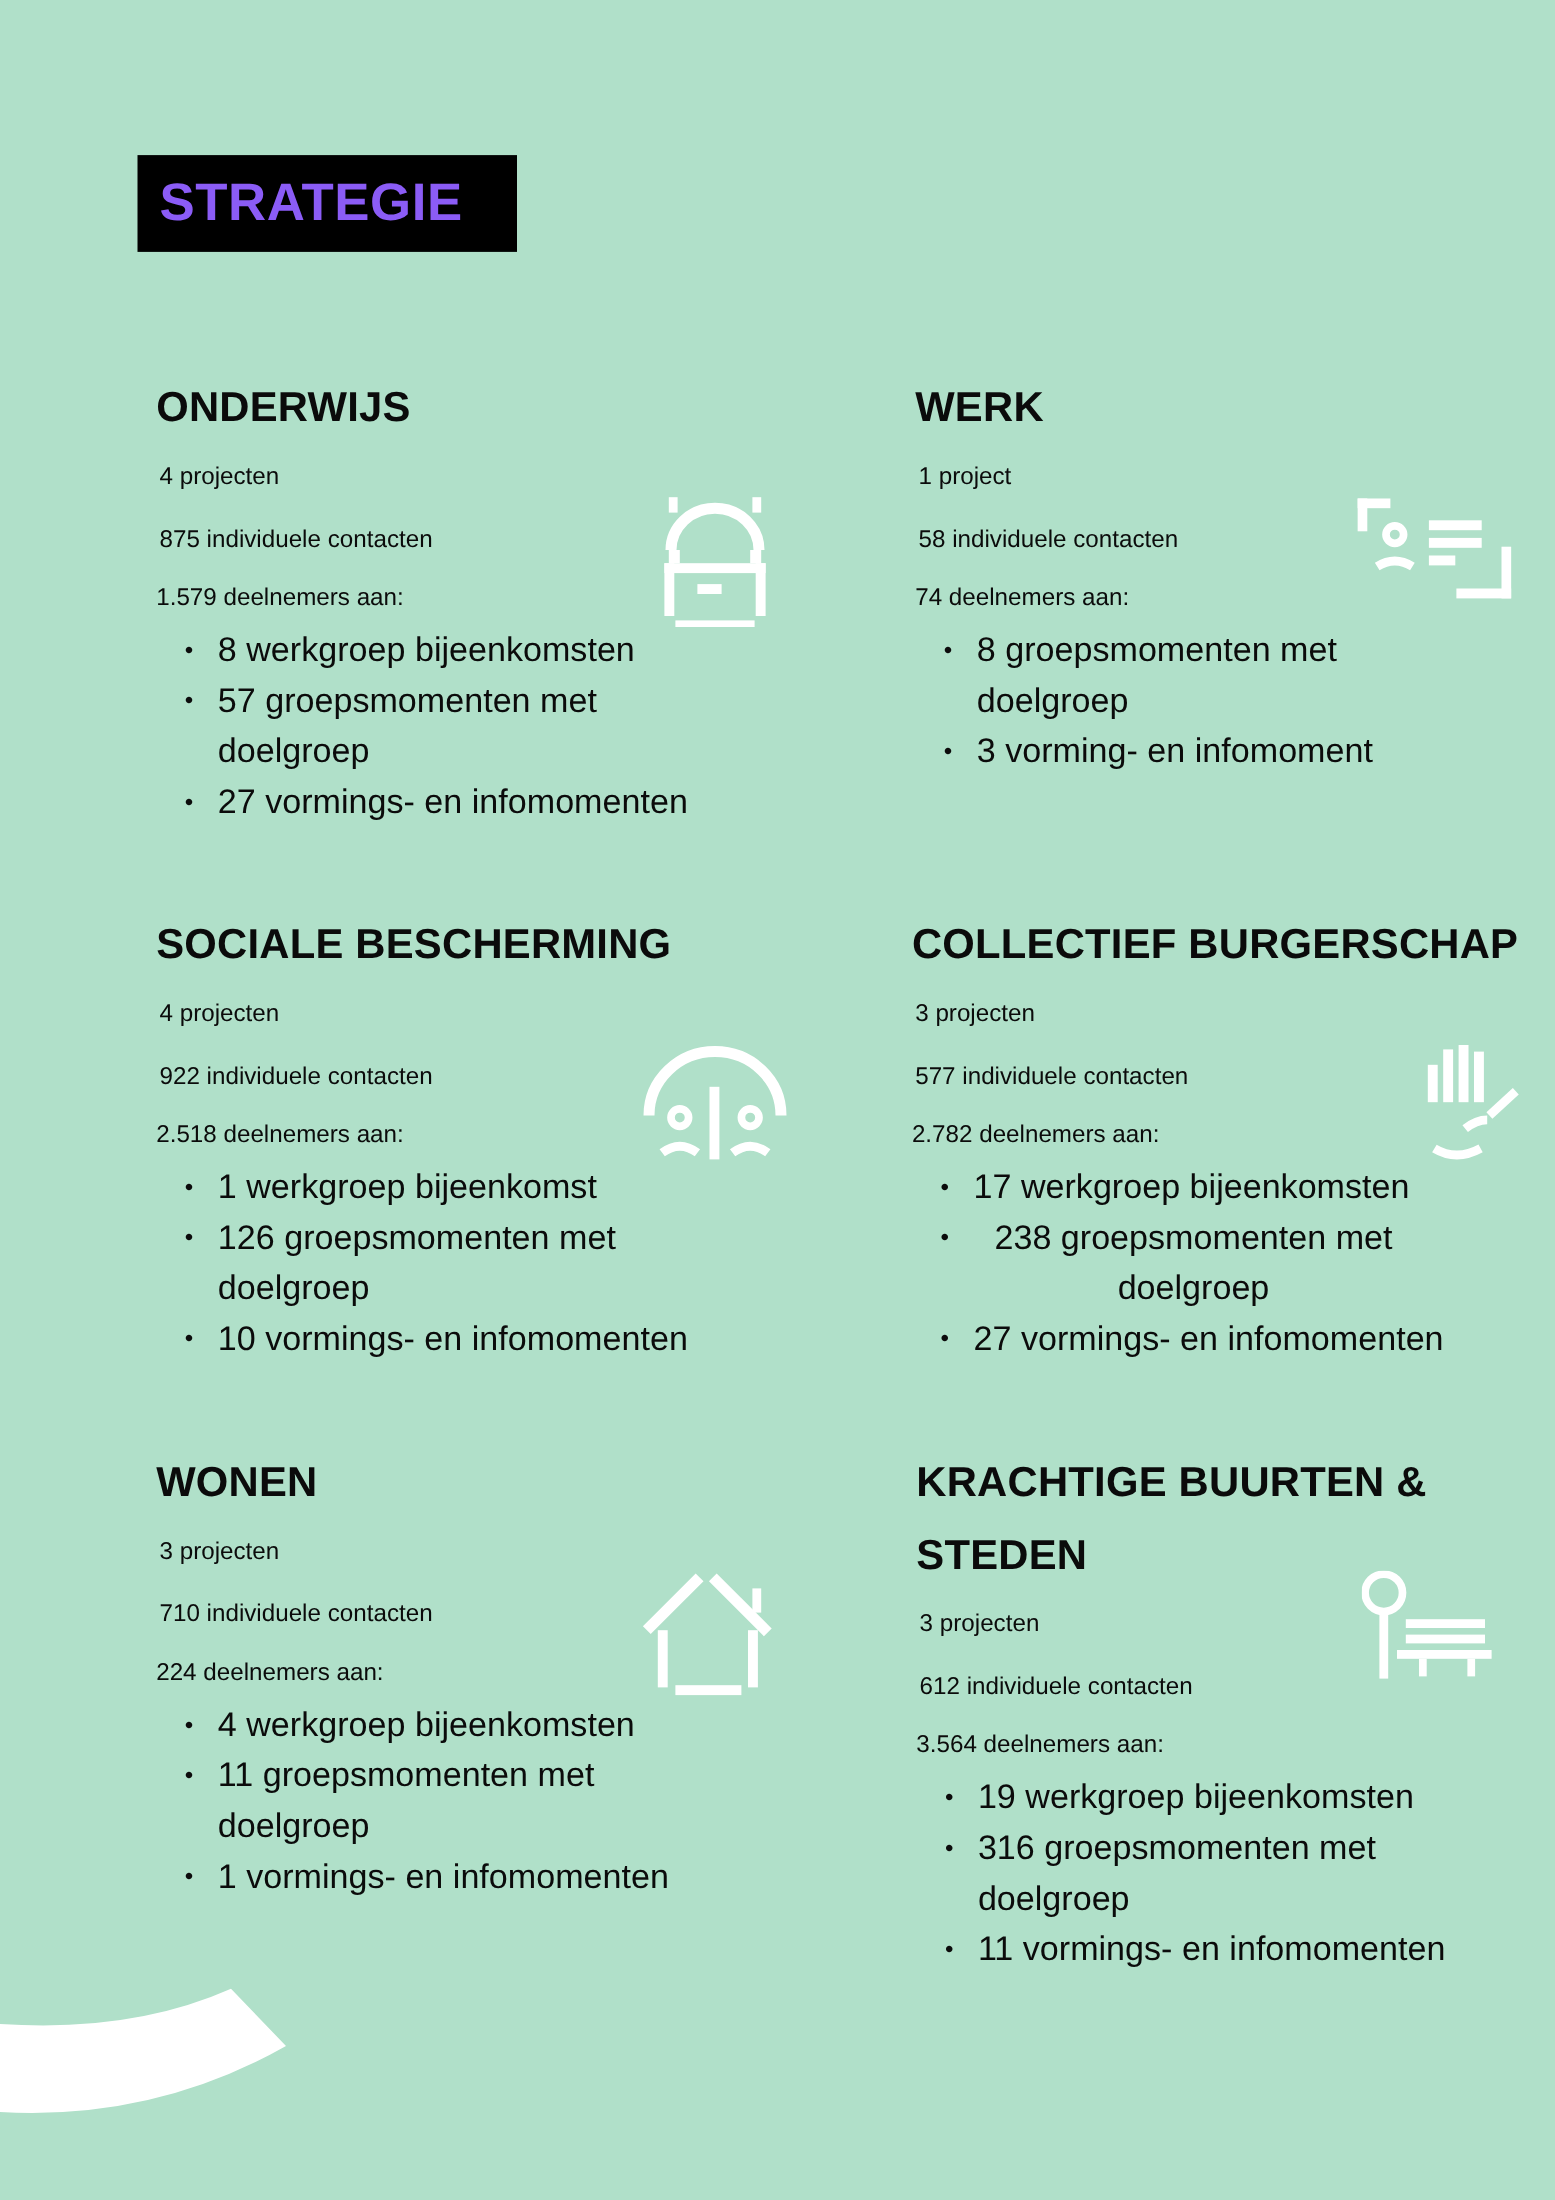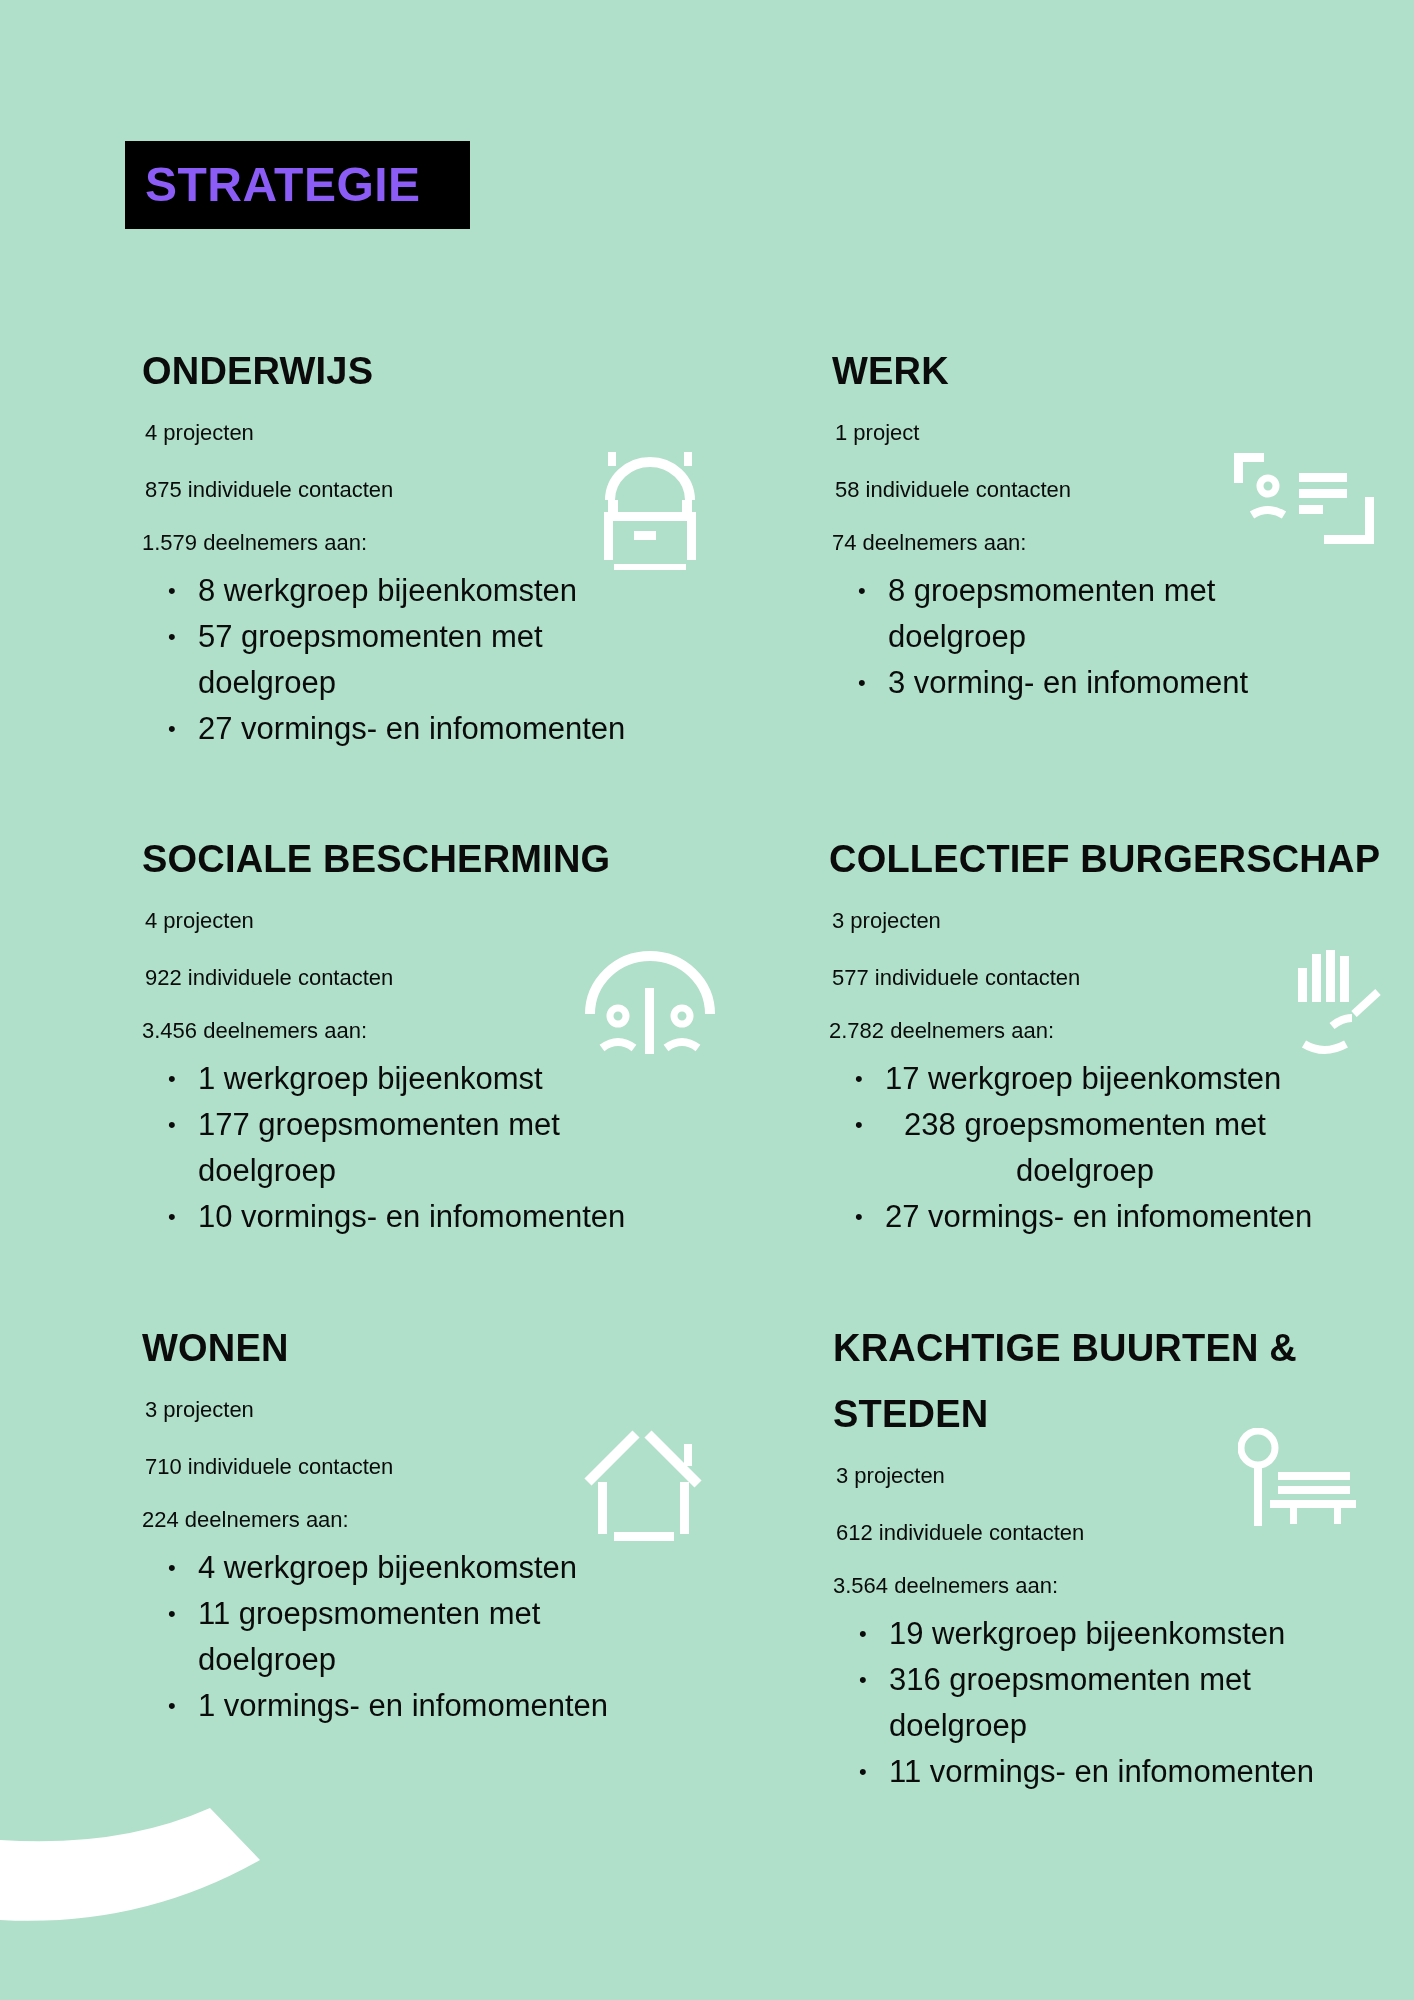--- a/index.html
+++ b/index.html
@@ -88,24 +88,24 @@
     <rect x="65" y="52" width="24" height="9"></rect>
   </g>
   <circle cx="34" cy="33" r="8" fill="none" stroke="#fff" stroke-width="7"></circle>
   <path d="M18 62 Q34 52 50 62" fill="none" stroke="#fff" stroke-width="8"></path>
 </svg>
 
 <div class="section" style="left:142px; top:826px; width:560px;">
   <h2 class="sec-title">SOCIALE BESCHERMING</h2>
   <p class="stat first">4 projecten</p>
   <p class="stat indent">922 individuele contacten</p>
-  <p class="stat" style="line-height:50px;">3.456 deelnemers aan:</p>
+  <p class="stat" style="line-height:50px;">2.518 deelnemers aan:</p>
   <ul class="bullets">
     <li>1 werkgroep bijeenkomst</li>
-    <li style="width:400px;">177 groepsmomenten met doelgroep</li>
+    <li style="width:400px;">126 groepsmomenten met doelgroep</li>
     <li>10 vormings- en infomomenten</li>
   </ul>
 </div>
 <svg class="icon" style="left:582px; top:944px;" width="136" height="112" viewBox="0 0 136 112">
   <path d="M8 70 A60 58 0 0 1 128 70" fill="none" stroke="#fff" stroke-width="10"></path>
   <rect x="63" y="44" width="9" height="66" fill="#fff"></rect>
   <circle cx="36" cy="72" r="8" fill="none" stroke="#fff" stroke-width="7"></circle>
   <circle cx="100" cy="72" r="8" fill="none" stroke="#fff" stroke-width="7"></circle>
   <path d="M20 104 Q36 92 52 104" fill="none" stroke="#fff" stroke-width="8"></path>
   <path d="M84 104 Q100 92 116 104" fill="none" stroke="#fff" stroke-width="8"></path>

